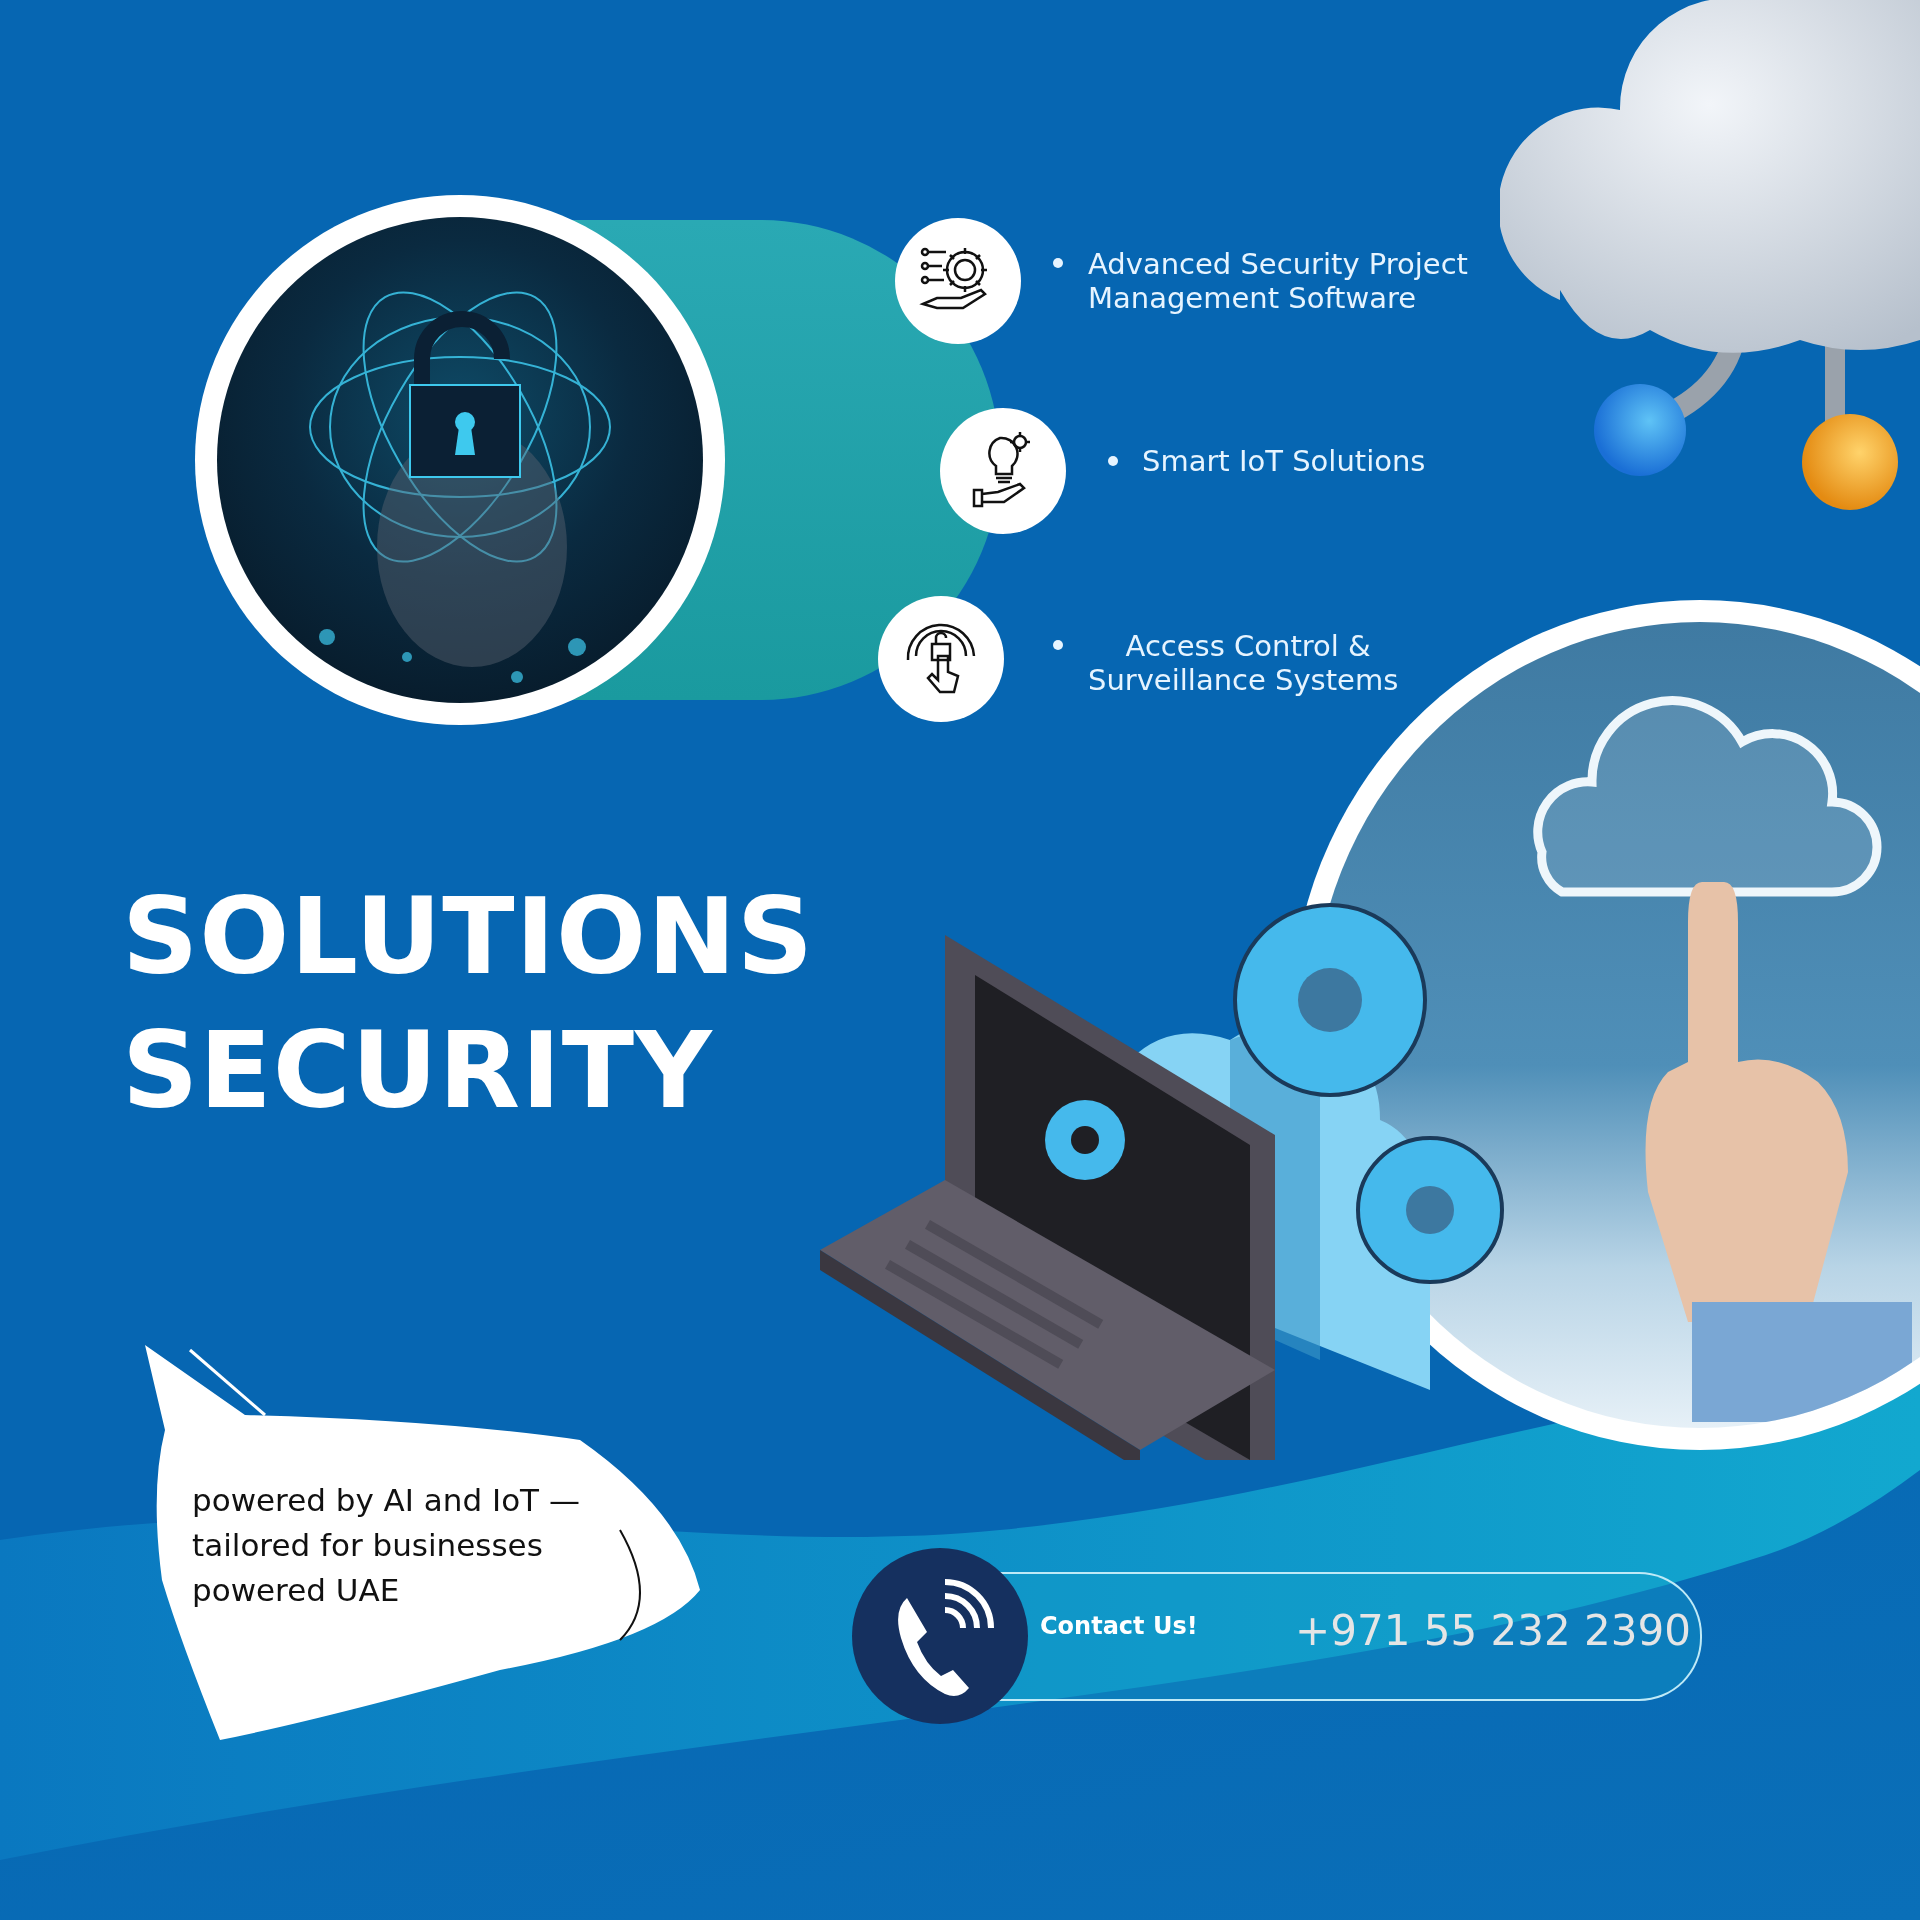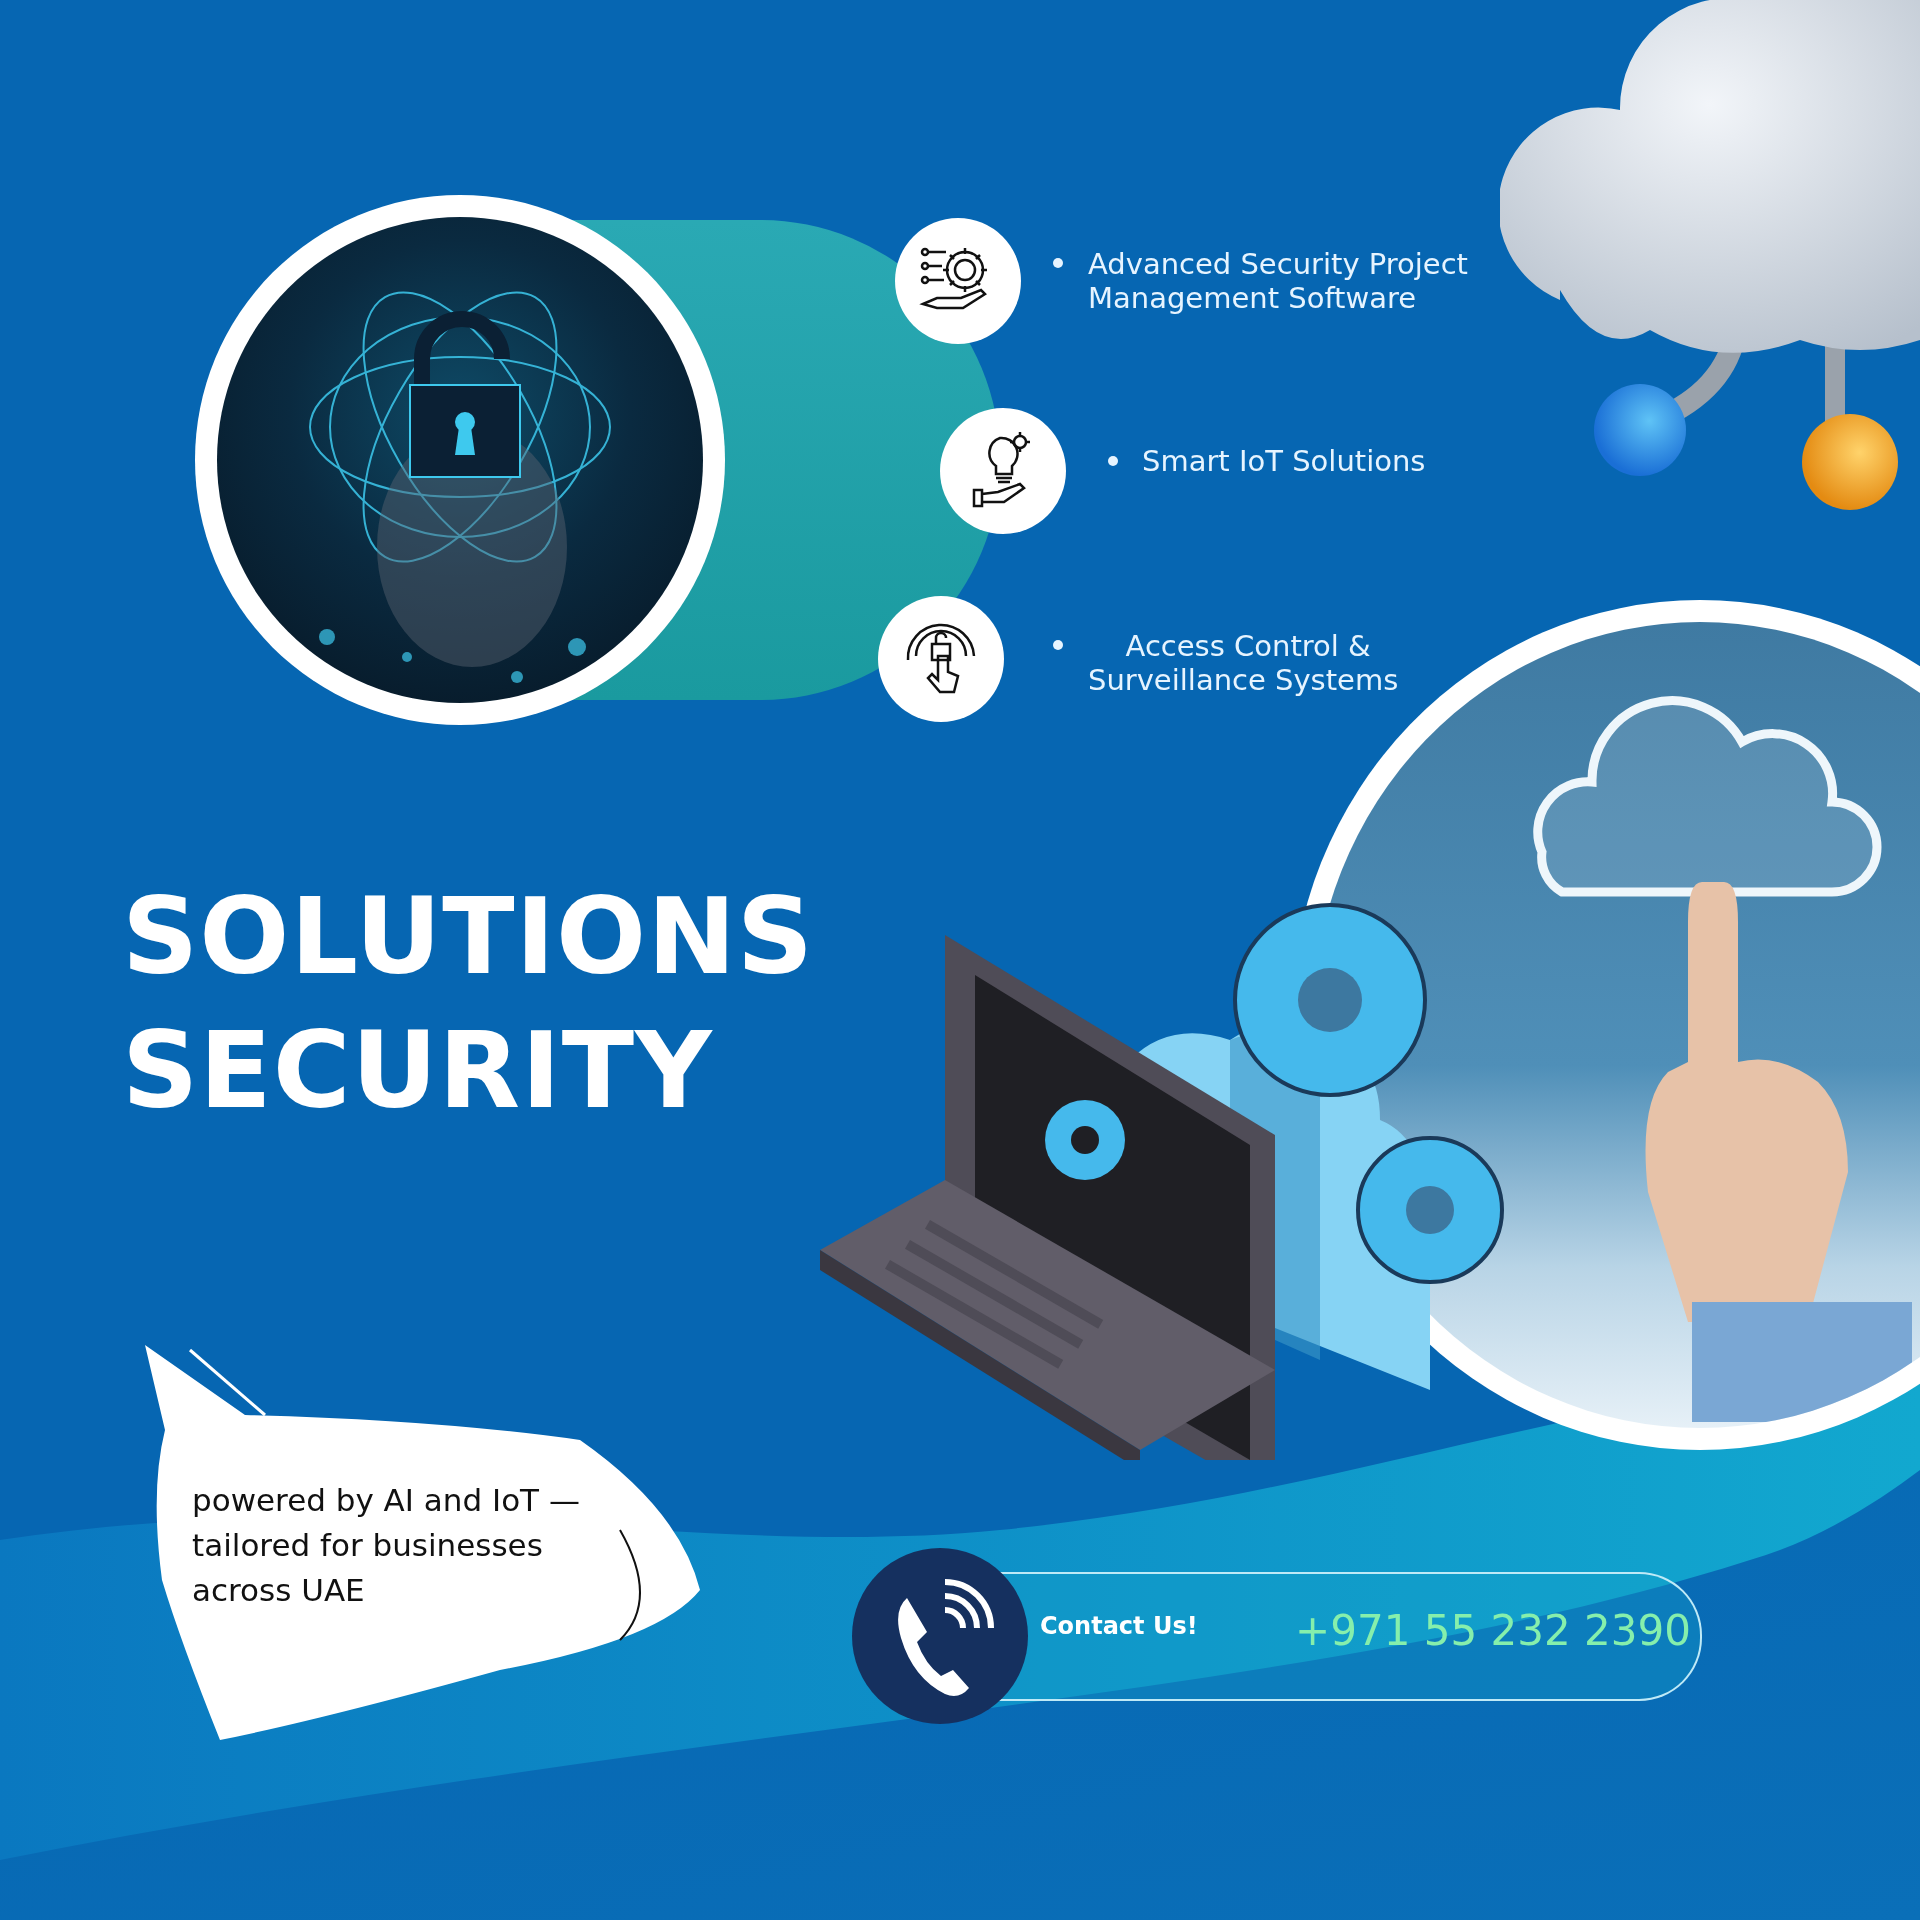--- a/index.html
+++ b/index.html
@@ -20,21 +20,21 @@
   .title { left:122px; top:870px; color:#fff; font-family:"DejaVu Sans", sans-serif; font-weight:bold; font-size:106px; line-height:134px; letter-spacing:1px; }
   
   .hand-circle { left:1290px; top:600px; width:820px; height:850px; border-radius:50%; background:#fff; }
   .hand-inner { position:absolute; left:22px; top:22px; width:776px; height:806px; border-radius:50%; overflow:hidden; background:linear-gradient(180deg,#3f7aa2 0%,#4f8fb8 55%,#b8d4e6 80%,#e6f0f7 100%); }
   
   .bubble-text { left:192px; top:1478px; width:440px; color:#111; font-size:31px; line-height:45px; font-family:"DejaVu Sans", sans-serif; }
   
   .contact-pill { left:985px; top:1572px; width:715px; height:125px; border:2px solid #bfeaf7; border-radius:0 63px 63px 0; border-left:none; background:rgba(20,160,200,0.35); }
   .phone-circle { left:852px; top:1548px; width:176px; height:176px; border-radius:50%; background:#15305f; display:flex; align-items:center; justify-content:center; }
   .contact-label { left:1040px; top:1612px; color:#fff; font-weight:bold; font-size:24px; font-family:"DejaVu Sans", sans-serif; }
-  .contact-phone { left:1295px; top:1606px; color:#86efac; font-size:42px; font-family:"DejaVu Sans", sans-serif; }
+  .contact-phone { left:1295px; top:1606px; color:#e5e5e5; font-size:42px; font-family:"DejaVu Sans", sans-serif; }
 </style>
 </head>
 <body>
 
 <svg id="bg-svg" viewBox="0 0 1920 1920">
   <defs>
     <linearGradient id="wave1" x1="0" y1="0" x2="1" y2="0">
       <stop offset="0" stop-color="#0a78c0"></stop>
       <stop offset="1" stop-color="#12a8cf"></stop>
     </linearGradient>
@@ -185,21 +185,21 @@
 </svg>
 
 <svg class="abs" style="left:140px;top:1340px;" width="580" height="420" viewBox="0 0 580 420">
   <path d="M5 5 L105 75 Q300 80 440 100 Q540 170 560 250 Q520 300 360 330 Q180 380 80 400 Q40 300 22 240 Q10 150 25 90 Z" fill="#ffffff"></path>
   <path d="M50 10 L125 75" stroke="#ffffff" stroke-width="3"></path>
   <path d="M480 190 Q520 260 480 300" stroke="#111" stroke-width="2" fill="none"></path>
 </svg>
 <div class="abs bubble-text">
   <div>powered by AI and IoT —</div>
   <div>tailored for businesses</div>
-  <div>across UAE</div>
+  <div>powered UAE</div>
 </div>
 
 <div class="abs contact-pill"></div>
 <div class="abs phone-circle">
   <svg width="110" height="120" viewBox="0 0 110 120">
     <path d="M22 22 q-14 12 -6 40 q12 40 44 56 q14 6 24 -6 l-16 -18 l-12 6 q-16 -12 -24 -34 l10 -10 z" fill="#ffffff"></path>
     <path d="M60 20 a32 32 0 0 1 32 32" stroke="#ffffff" stroke-width="6" fill="none"></path>
     <path d="M60 34 a18 18 0 0 1 18 18" stroke="#ffffff" stroke-width="6" fill="none"></path>
     <path d="M60 6 a46 46 0 0 1 46 46" stroke="#ffffff" stroke-width="6" fill="none"></path>
   </svg>

